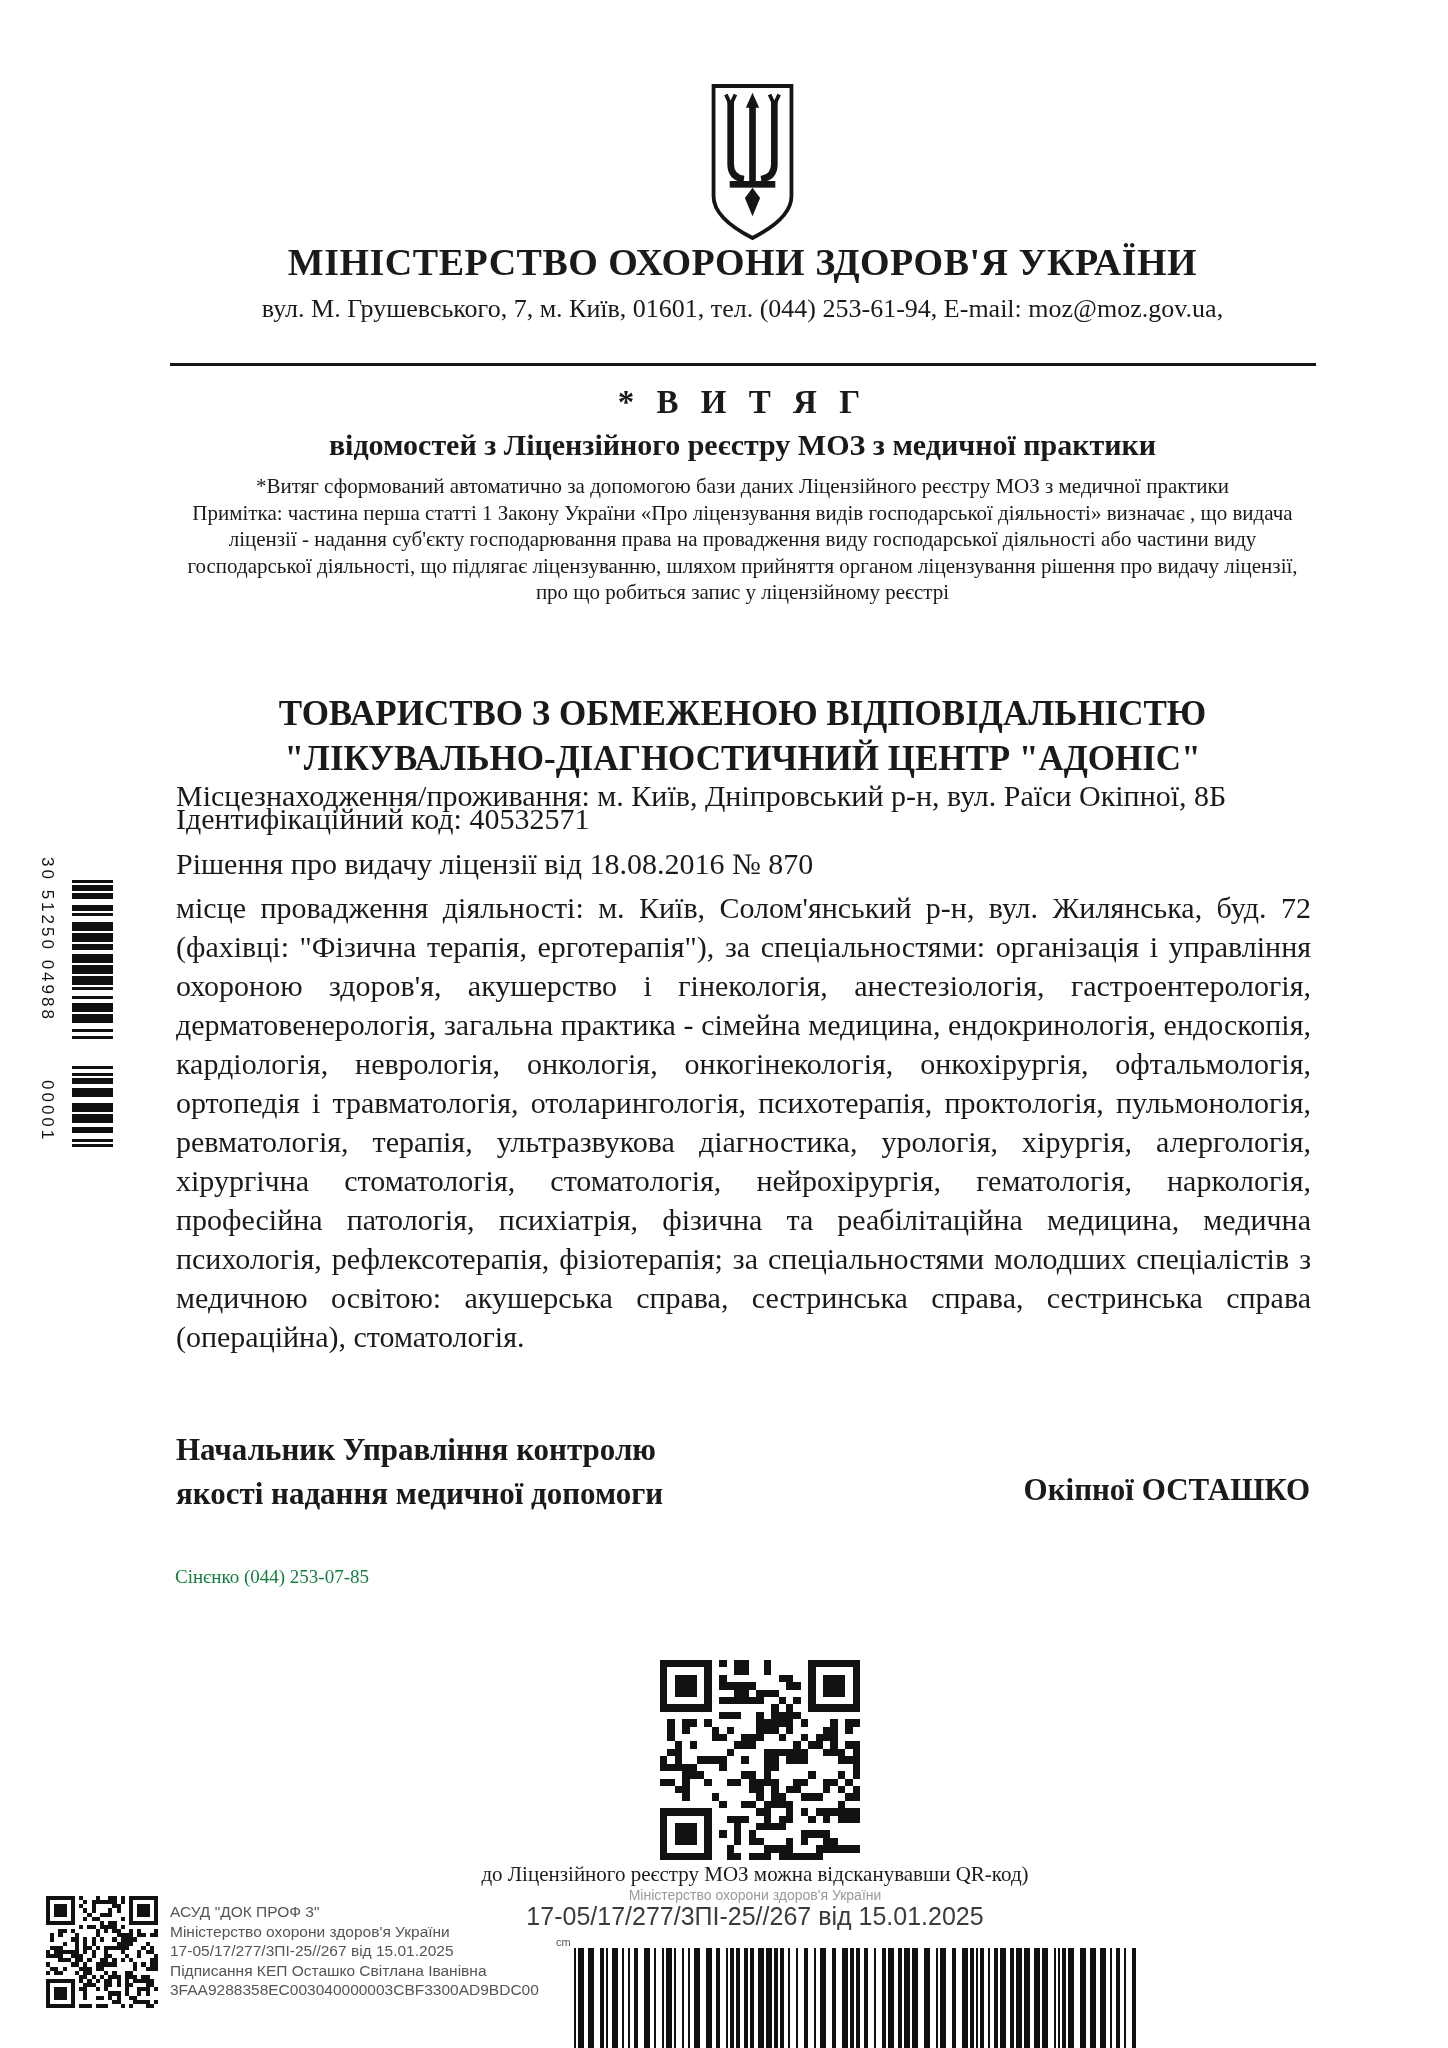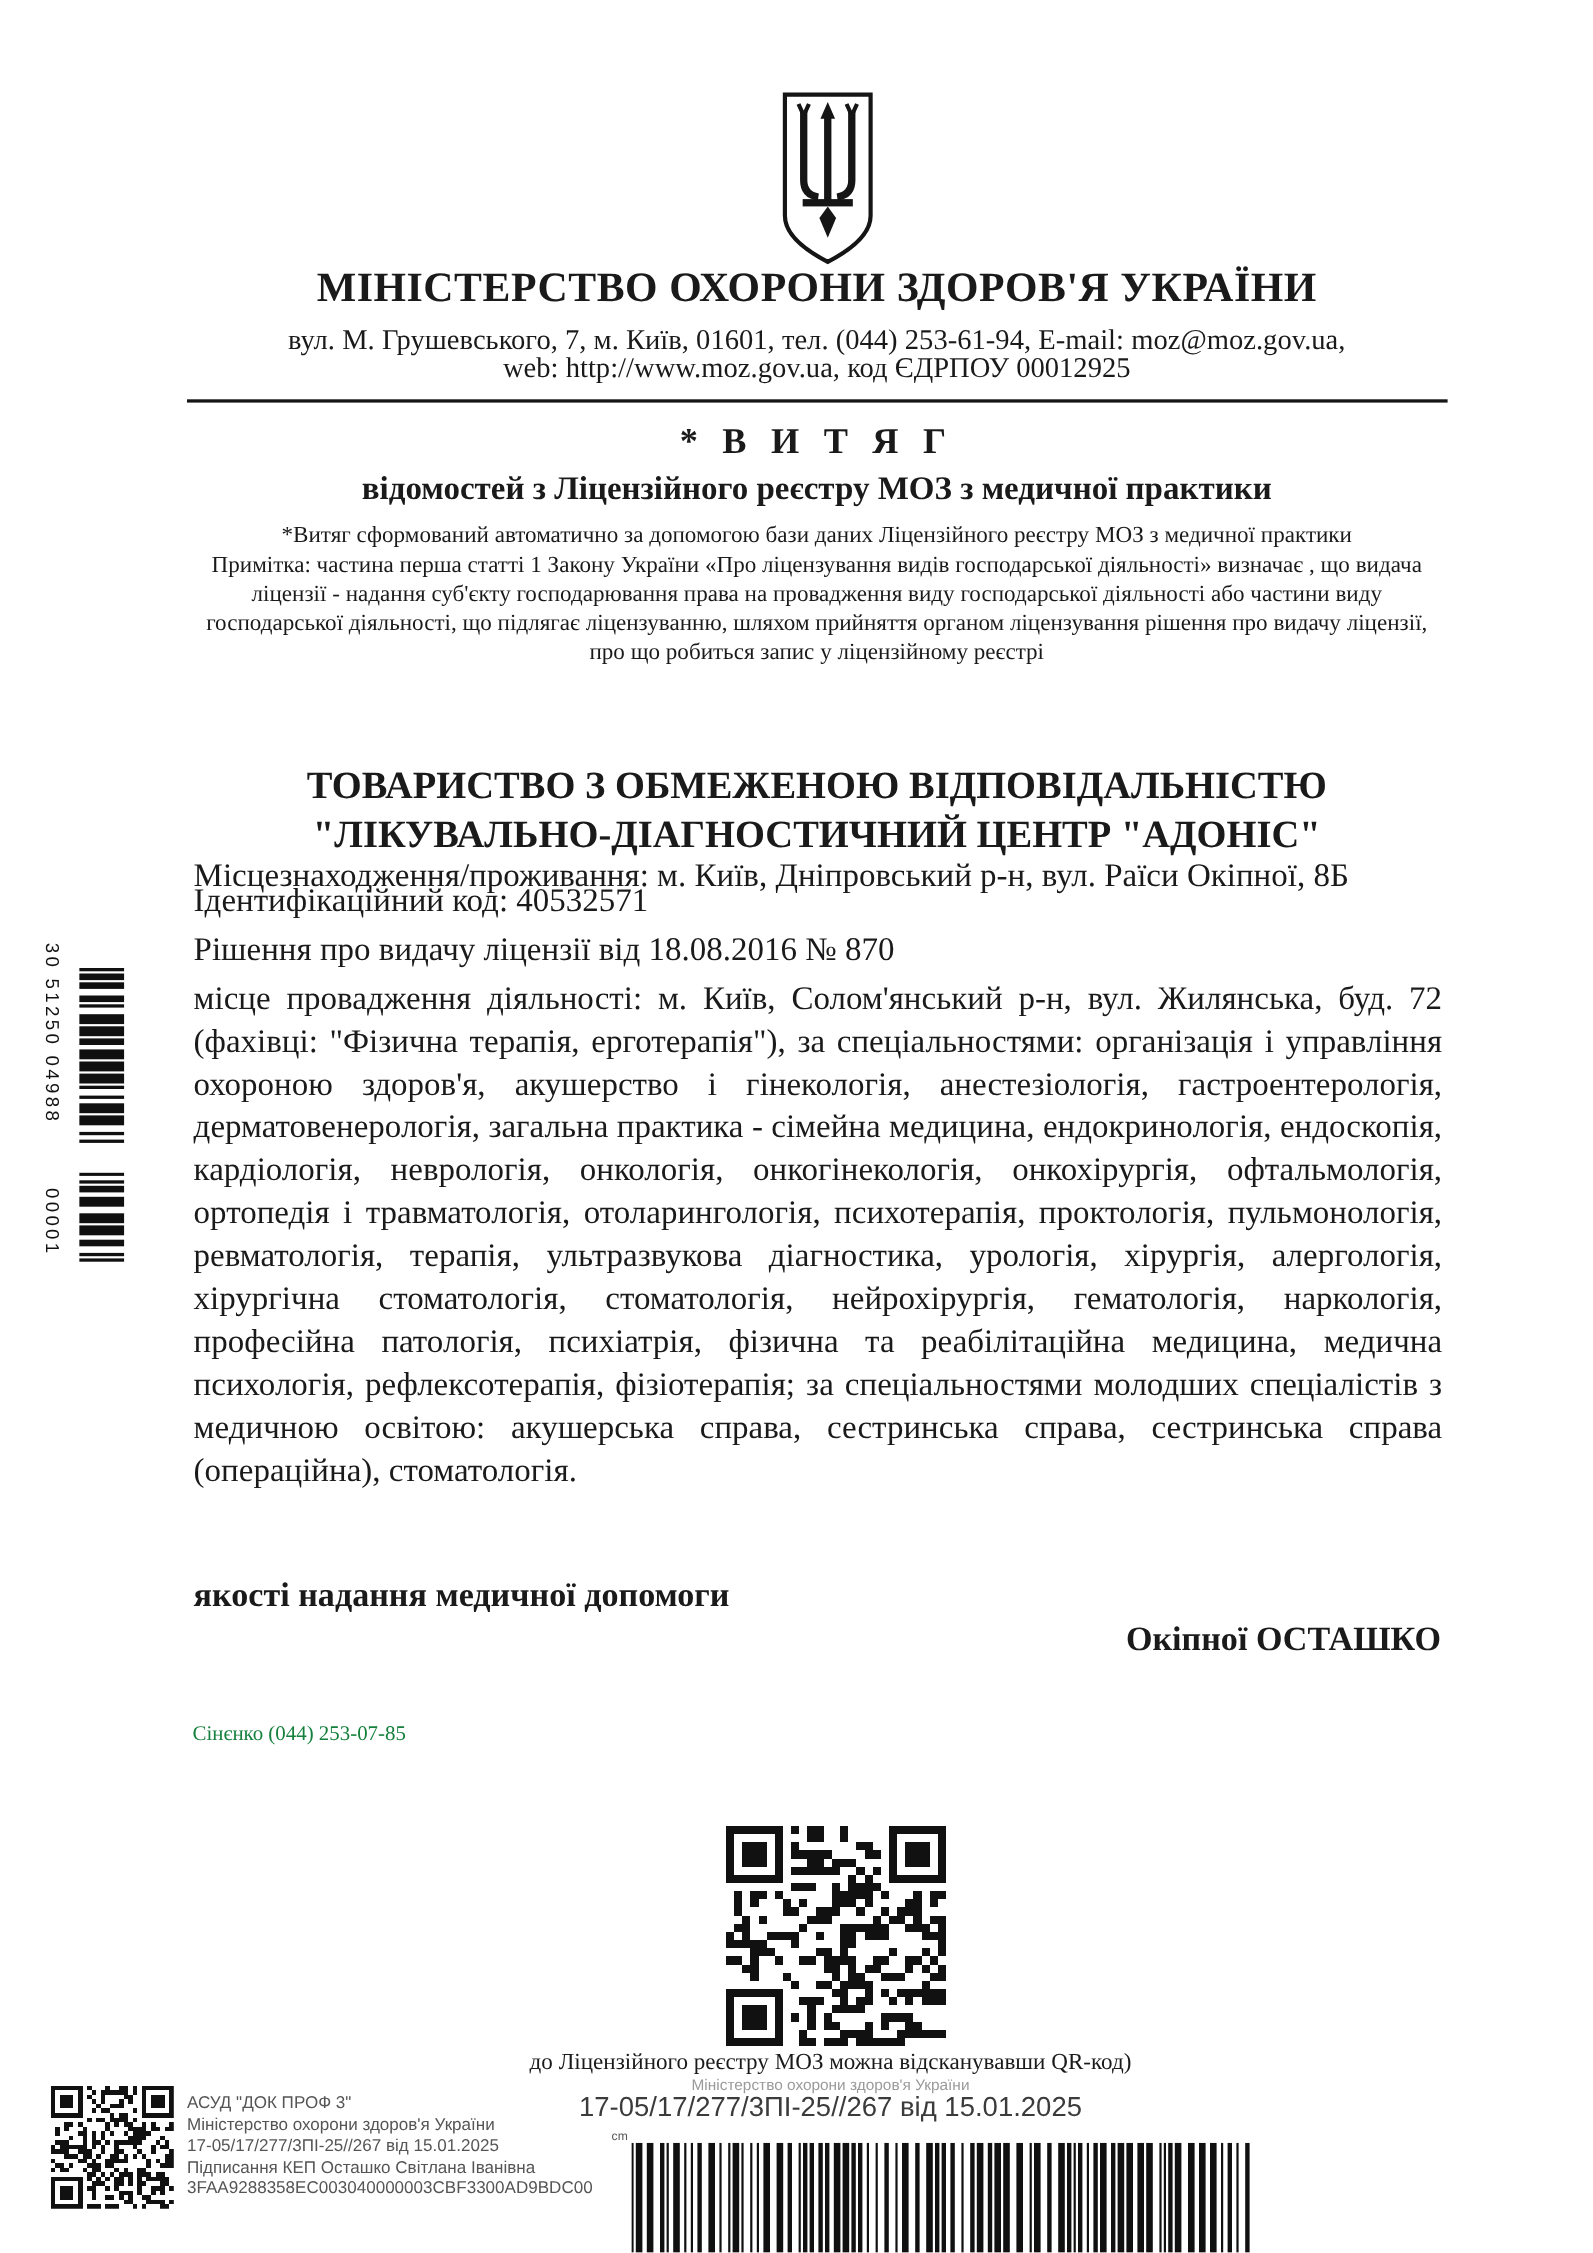--- a/index.html
+++ b/index.html
@@ -56,39 +56,39 @@
     </g>
     <path d="M22 13 L27 24 L32 13" fill="none" stroke="#151515" stroke-width="4"></path>
     <path d="M68 13 L73 24 L78 13" fill="none" stroke="#151515" stroke-width="4"></path>
     <path d="M50 11 L43 27 H57 Z" fill="#151515"></path>
     <rect x="26" y="104" width="48" height="7" fill="#151515"></rect>
     <path d="M50 111 L42 122 L50 141 L58 122 Z" fill="#151515"></path>
   </svg>
 
   <div class="abs ctr ministry">МІНІСТЕРСТВО ОХОРОНИ ЗДОРОВ'Я УКРАЇНИ</div>
   <div class="abs ctr addr1">вул. М. Грушевського, 7, м. Київ, 01601, тел. (044) 253-61-94, E-mail: moz@moz.gov.ua,</div>
-  <div class="abs ctr addr2">web: http://www.moz.gov.ua, код ЄДРПОУ 00012925</div>
   <div class="abs rule"></div>
 
   <div class="abs ctr vytiah">* В И Т Я Г</div>
   <div class="abs ctr subtitle">відомостей з Ліцензійного реєстру МОЗ з медичної практики</div>
 
   <div class="abs ctr note">
     <div>*Витяг сформований автоматично за допомогою бази даних Ліцензійного реєстру МОЗ з медичної практики</div>
     <div>Примітка: частина перша статті 1 Закону України «Про ліцензування видів господарської діяльності» визначає , що видача ліцензії - надання суб'єкту господарювання права на провадження виду господарської діяльності або частини виду господарської діяльності, що підлягає ліцензуванню, шляхом прийняття органом ліцензування рішення про видачу ліцензії, про що робиться запис у ліцензійному реєстрі</div>
   </div>
 
   <div class="abs ctr company comp1">ТОВАРИСТВО З ОБМЕЖЕНОЮ ВІДПОВІДАЛЬНІСТЮ</div>
   <div class="abs ctr company comp2">"ЛІКУВАЛЬНО-ДІАГНОСТИЧНИЙ ЦЕНТР "АДОНІС"</div>
   <div class="abs bodyline loc">Місцезнаходження/проживання: м. Київ, Дніпровський р-н, вул. Раїси Окіпної, 8Б</div>
   <div class="abs bodyline idc">Ідентифікаційний код: 40532571</div>
   <div class="abs bodyline dec">Рішення про видачу ліцензії від 18.08.2016 № 870</div>
   <div class="abs activity">місце провадження діяльності: м. Київ, Солом'янський р-н, вул. Жилянська, буд. 72 (фахівці: "Фізична терапія, ерготерапія"), за спеціальностями: організація і управління охороною здоров'я, акушерство і гінекологія, анестезіологія, гастроентерологія, дерматовенерологія, загальна практика - сімейна медицина, ендокринологія, ендоскопія, кардіологія, неврологія, онкологія, онкогінекологія, онкохірургія, офтальмологія, ортопедія і травматологія, отоларингологія, психотерапія, проктологія, пульмонологія, ревматологія, терапія, ультразвукова діагностика, урологія, хірургія, алергологія, хірургічна стоматологія, стоматологія, нейрохірургія, гематологія, наркологія, професійна патологія, психіатрія, фізична та реабілітаційна медицина, медична психологія, рефлексотерапія, фізіотерапія; за спеціальностями молодших спеціалістів з медичною освітою: акушерська справа, сестринська справа, сестринська справа (операційна), стоматологія.</div>
 
   <div class="abs sig">
+    <div>Начальник Управління контролю</div>
     <div>якості надання медичної допомоги</div>
   </div>
   <div class="abs signame">Окіпної ОСТАШКО</div>
   <div class="abs contact">Сінєнко (044) 253-07-85</div>
 
   <div class="abs mainqr"><svg viewBox="0 0 27 27" width="100%" height="100%" shape-rendering="crispEdges" fill="#111">
         <rect x="8" y="0" width="1" height="1"></rect>
         <rect x="10" y="0" width="1" height="1"></rect>
         <rect x="11" y="0" width="1" height="1"></rect>
         <rect x="14" y="0" width="1" height="1"></rect>

